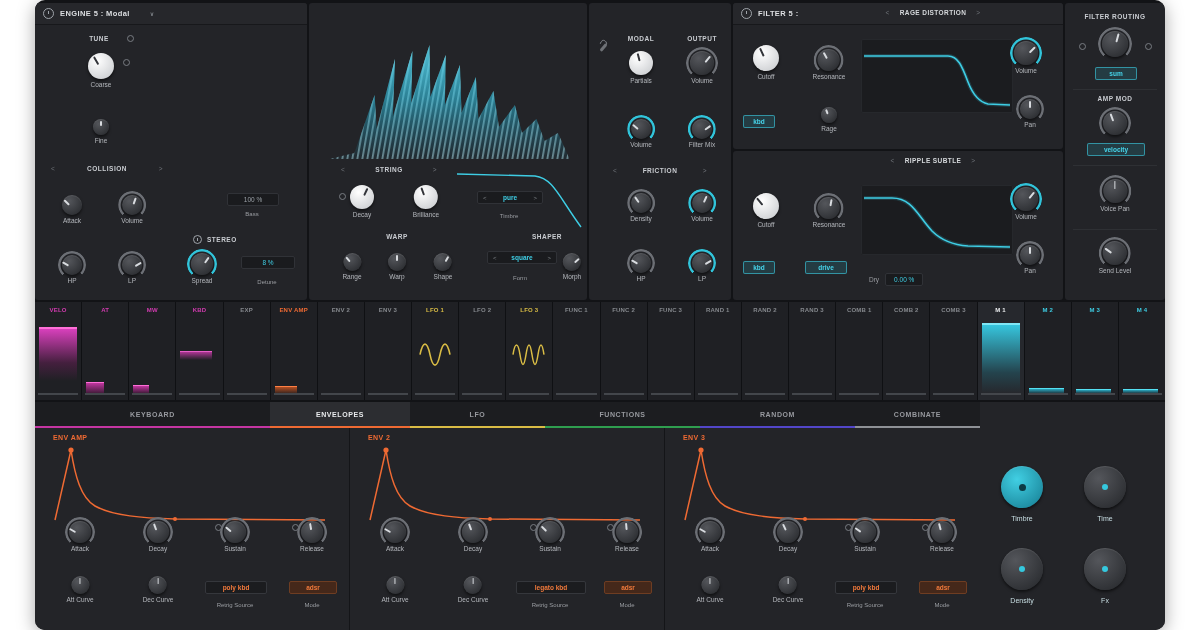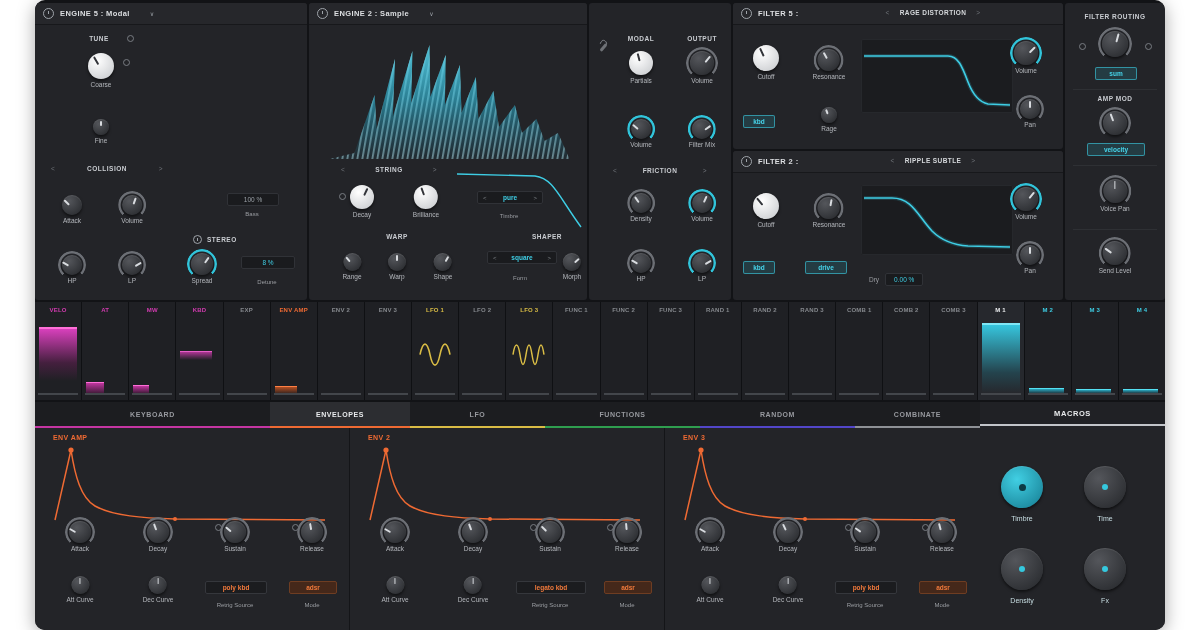--- a/index.html
+++ b/index.html
@@ -145,25 +145,20 @@
     </div>
     <div class="kn" style="left:167px;top:250px">
       <div class="knob k22 rt" style="--pr:35deg"></div>
       <div class="lab">Spread</div>
     </div>
     <div class="valbox teal" style="left:206px;top:253px;width:52px">8 %</div>
     <div class="sublab" style="left:232px;top:276px">Detune</div>
   </div>
 
   <div class="panel" style="left:274px;top:3px;width:278px;height:297px">
-    <div class="phead">
-      <span class="pwr"></span>
-      <span class="t">ENGINE 2 : Sample</span>
-      <span class="chev">∨</span>
-    </div>
     <svg width="272" height="134" viewBox="0 0 272 134" style="position:absolute;left:0;top:22px" preserveAspectRatio="none">
       <defs>
         <linearGradient id="wfg" x1="0" x2="0" y1="0" y2="1">
           <stop offset="0" stop-color="#6ae0f4" stop-opacity="0.95"></stop>
           <stop offset="0.55" stop-color="#2fb4d2" stop-opacity="0.5"></stop>
           <stop offset="1" stop-color="#15718c" stop-opacity="0.06"></stop>
         </linearGradient>
         <pattern id="wfb" width="5" height="134" patternUnits="userSpaceOnUse">
           <rect width="1.8" height="134" fill="#bff1fb"></rect>
         </pattern>
@@ -304,24 +299,20 @@
       <div class="lab">Pan</div>
     </div>
     <div class="tchip" style="left:10px;top:112px;width:30px">kbd</div>
     <div class="kn" style="left:96px;top:104px">
       <div class="knob k16" style="--pr:-20deg"></div>
       <div class="lab">Rage</div>
     </div>
   </div>
 
   <div class="panel" style="left:698px;top:151px;width:330px;height:149px">
-    <div class="phead">
-      <span class="pwr"></span>
-      <span class="t">FILTER 2 :</span>
-    </div>
     <div class="fpre" style="left:120px;width:160px">
       <span class="arr">&lt;</span>
       <span>RIPPLE SUBTLE</span>
       <span class="arr">&gt;</span>
     </div>
     <div class="kn" style="left:33px;top:42px">
       <div class="knob k26 kw" style="--pr:-40deg"></div>
       <div class="lab">Cutoff</div>
     </div>
     <div class="kn" style="left:96px;top:46px">
@@ -624,21 +615,20 @@
         <div class="lab">Dec Curve</div>
       </div>
       <div class="ochip" style="left:170px;top:153px;width:60px">poly kbd</div>
       <div class="sublab" style="left:200px;top:174px">Retrig Source</div>
       <div class="ochip mode" style="left:254px;top:153px;width:46px">adsr</div>
       <div class="sublab" style="left:277px;top:174px">Mode</div>
     </div>
   </div>
 
   <div class="macros">
-    <div class="mhead">MACROS</div>
     <div class="kn mac" style="left:42px;top:64px">
       <div class="knob kmac kfill nopt"></div>
       <div class="lab">Timbre</div>
     </div>
     <div class="kn mac" style="left:125px;top:64px">
       <div class="knob kmac kdot nopt"></div>
       <div class="lab">Time</div>
     </div>
     <div class="kn mac" style="left:42px;top:146px">
       <div class="knob kmac kdot nopt"></div>

